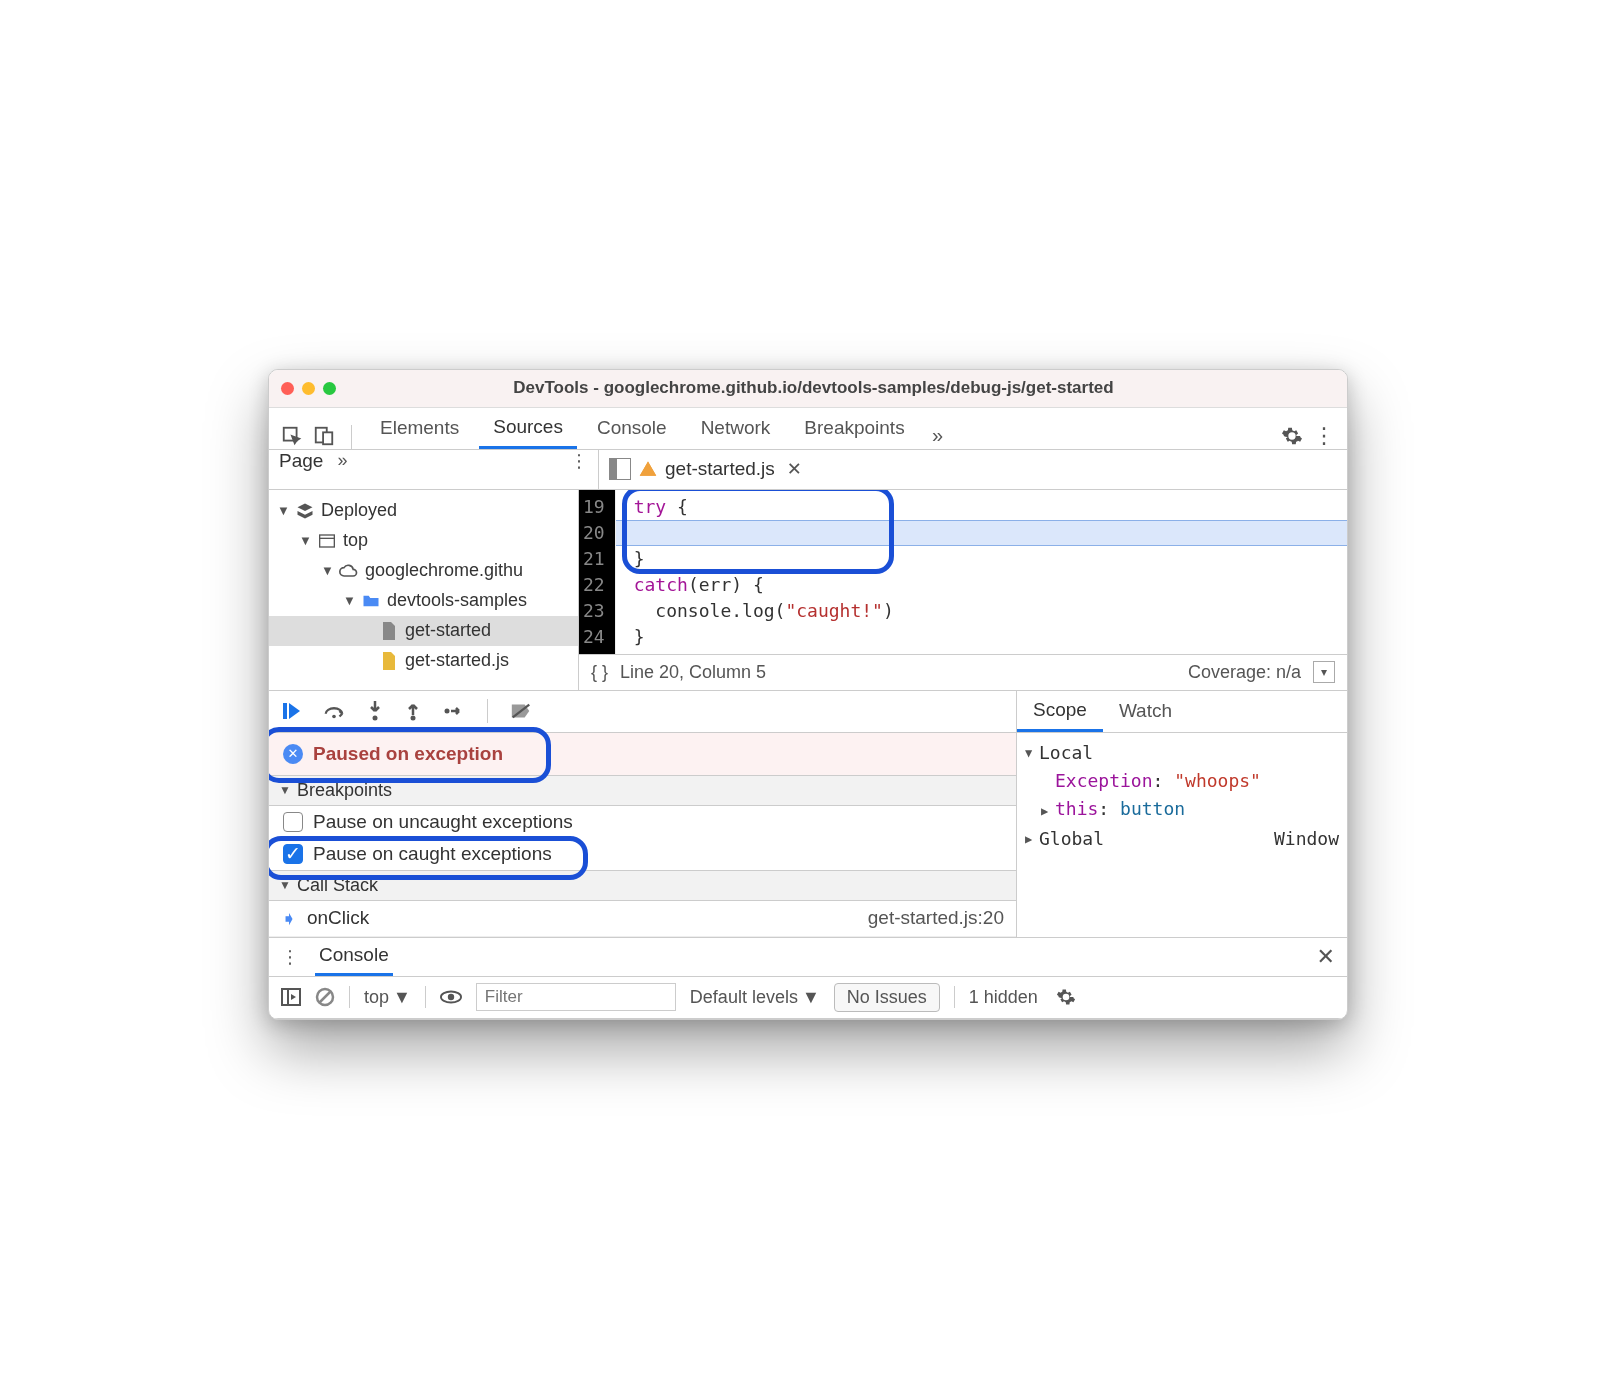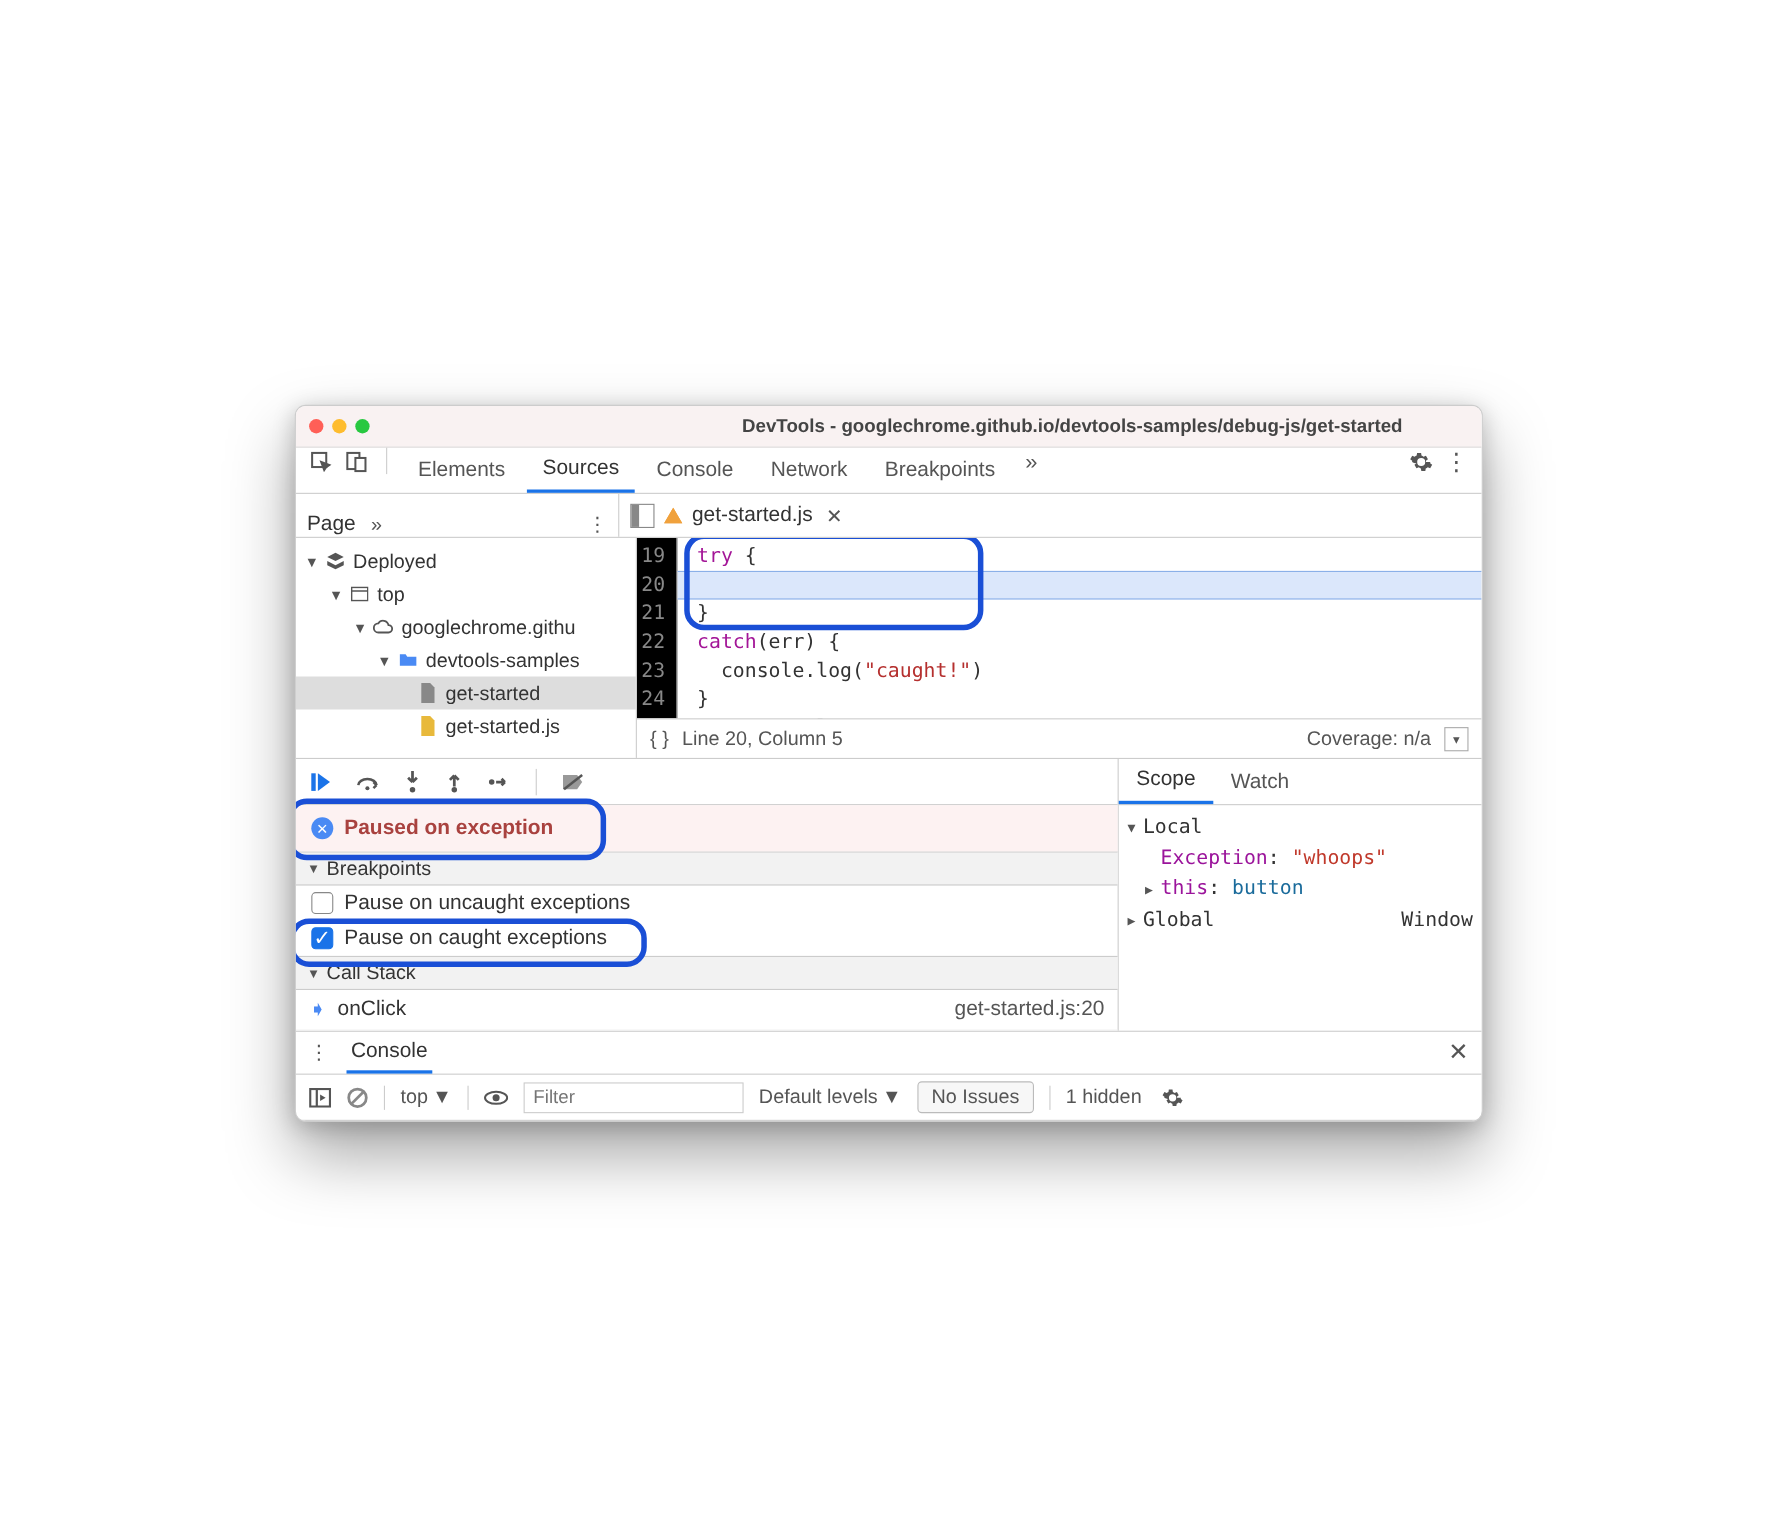--- a/index.html
+++ b/index.html
@@ -28,38 +28,38 @@
   display: flex;
   align-items: center;
   padding: 0 12px;
   border-bottom: 1px solid #ddd;
 }
 .traffic { display: flex; gap: 8px; margin-right: 16px; }
 .tl { width: 13px; height: 13px; border-radius: 50%; }
 .tl.red { background: #ff5f57; }
 .tl.yellow { background: #febc2e; }
 .tl.green { background: #28c840; }
-.titlebar .title { flex: 1; text-align: right; font-weight: 600; font-size: 17px; color: #444; margin-right: 60px; }
+.titlebar .title { flex: 1; text-align: center; font-weight: 600; font-size: 17px; color: #444; margin-right: 60px; }
 
 .maintabs {
   display: flex;
-  align-items: flex-start;
+  align-items: flex-end;
   height: 42px;
   border-bottom: 1px solid #ccc;
   padding: 0 10px;
   gap: 6px;
 }
 .maintabs .icon { width: 26px; height: 26px; display:flex; align-items:center; justify-content:center; color:#555; }
 .maintabs .divider { width:1px; height:24px; background:#ccc; margin:0 8px; }
 .maintabs .tab { padding: 0 14px; height: 100%; display:flex; align-items:center; color:#555; cursor:pointer; font-size:19px; }
 .maintabs .tab.active { color:#1a73e8; border-bottom: 3px solid #1a73e8; font-weight:500; color:#333; }
 .maintabs .spacer { flex:1; }
 
 .row2 { display:flex; height:40px; border-bottom:1px solid #ccc; }
-.pagepane-hdr { width: 294px; display:flex; align-items:flex-end; padding:0 10px; border-right:1px solid #ccc; }
+.pagepane-hdr { width: 330px; display:flex; align-items:flex-start; padding:0 10px; border-right:1px solid #ccc; }
 .pagepane-hdr .lbl { font-size:19px; color:#333; }
 .pagepane-hdr .chev { margin-left:14px; color:#555; }
 .pagepane-hdr .more { margin-left:auto; color:#555; }
 .editor-hdr { flex:1; display:flex; align-items:center; padding:0 10px; gap:8px; }
 .editor-hdr .navpane { width:22px; height:22px; border:1px solid #888; display:inline-flex; }
 .editor-hdr .navpane::before { content:""; width:7px; background:#888; }
 .editor-hdr .warn { color:#e8a23b; }
 .editor-hdr .fname { font-size:19px; color:#333; }
 .editor-hdr .x { color:#555; margin-left:4px; }
 

